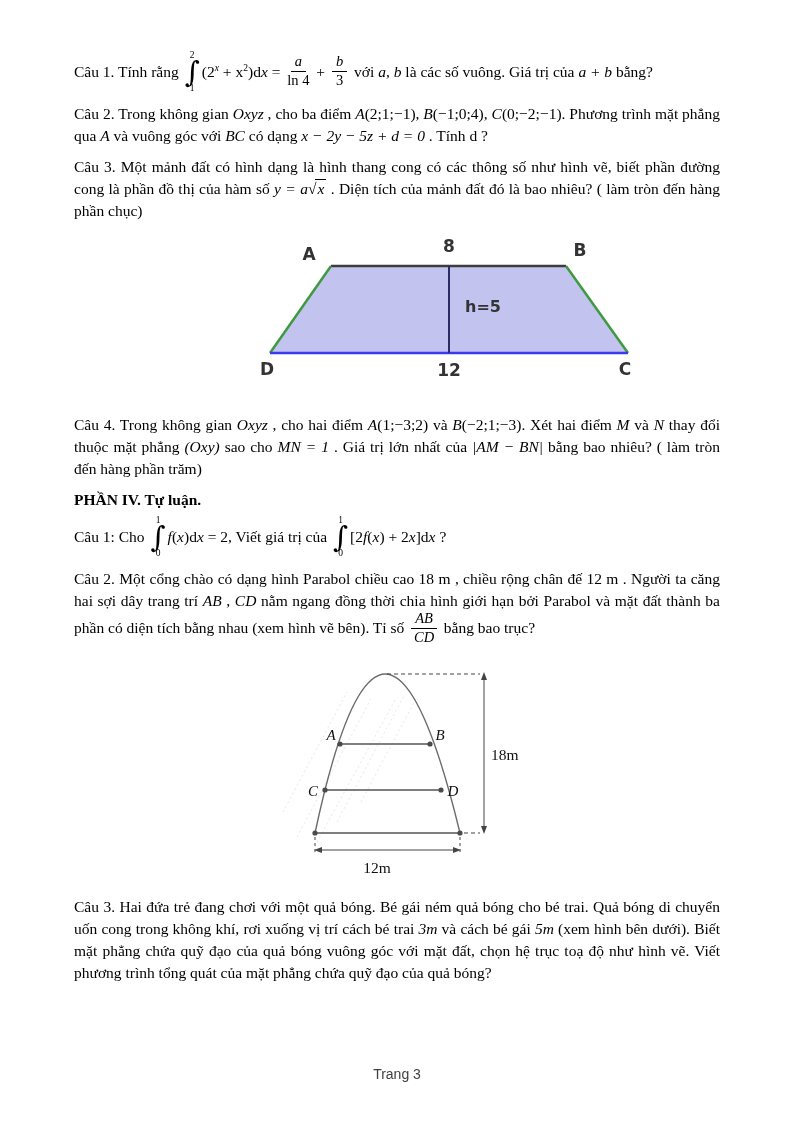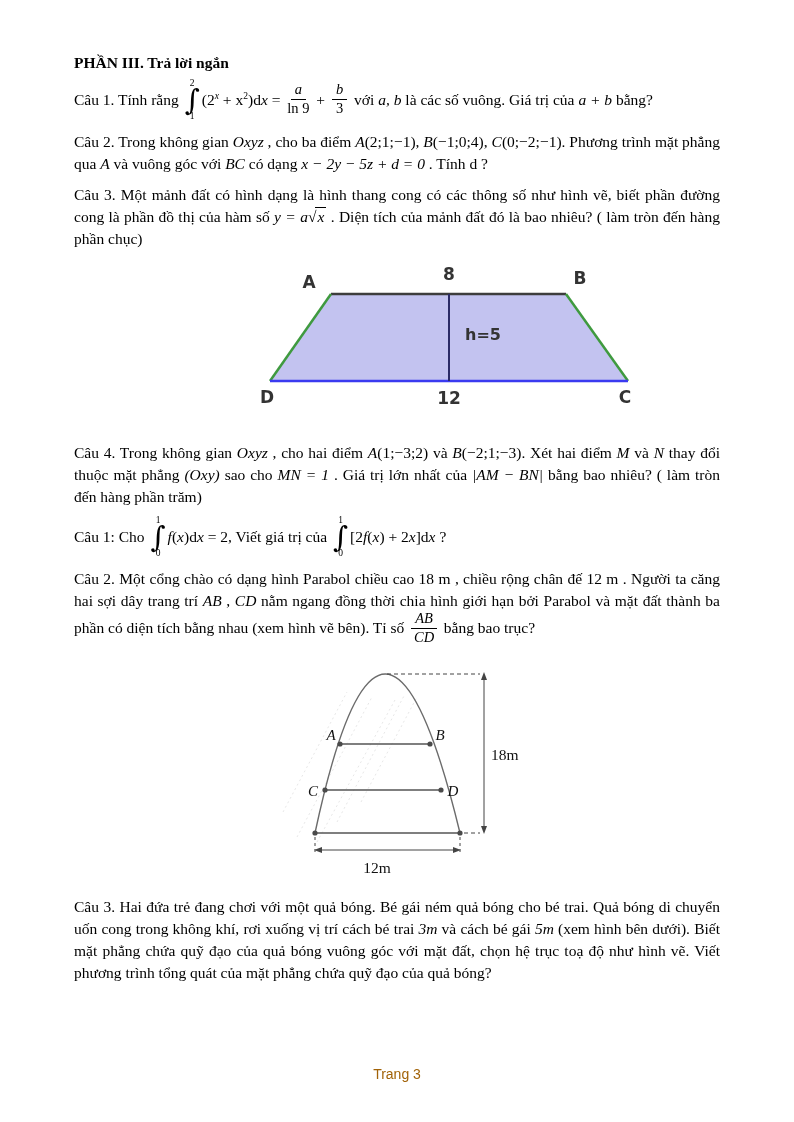--- a/index.html
+++ b/index.html
@@ -25,36 +25,35 @@
   
   .sqrtwrap{white-space:nowrap;}
   .sqrtwrap .rad{margin-right:-1px;}
   .sqrtwrap .sqrtbody{border-top:1px solid #000;font-style:italic;padding:0 2px;}
   
   .fig{position:relative;}
   .fig-trap{margin:12px 0 26px 175px;width:430px;}
   .fig-par{margin:4px 0 12px 203px;width:300px;}
   .fig-label-sans{font-family:"DejaVu Sans",sans-serif;font-weight:bold;}
   .footer{position:absolute;left:0;right:0;bottom:40px;text-align:center;
-          font-family:"Liberation Sans",sans-serif;font-size:14px;color:#a16207;}
+          font-family:"Liberation Sans",sans-serif;font-size:14px;color:#404040;}
 </style>
 </head>
 <body>
 
 <div class="page">
 
-  <p class="para heading">PHẦN III. Trả lời ngắn</p>
 
   <p class="para"><span class="b">Câu 1</span><span>.  Tính rằng </span><span class="integral">
         <span class="bound">2</span>
         <span class="sign">∫</span>
         <span class="bound">1</span>
       </span><span>(2</span><sup class="i">x</sup><span> + x</span><sup>2</sup><span>)d</span><span class="i">x</span><span> = </span><span class="frac">
         <span class="num i">a</span>
-        <span class="den">ln 9</span>
+        <span class="den">ln 4</span>
       </span><span> + </span><span class="frac">
         <span class="num i">b</span>
         <span class="den">3</span>
       </span><span> với </span><span class="i">a, b</span><span> là các số vuông. Giá trị của </span><span class="i">a + b</span><span> bằng?</span></p>
   <p class="para"><span class="b">Câu 2.</span><span> Trong không gian </span><span class="i">Oxyz</span><span> , cho ba điểm </span><span class="i">A</span><span>(2;1;−1),  </span><span class="i">B</span><span>(−1;0;4),  </span><span class="i">C</span><span>(0;−2;−1)</span><span>. Phương trình mặt phẳng qua </span><span class="i">A</span><span> và vuông góc với </span><span class="i">BC</span><span> có dạng </span><span class="i">x − 2y − 5z + d = 0</span><span> . Tính  d ?</span></p>
   <p class="para" style="margin-bottom:4px;"><span class="b">Câu 3</span><span>. Một mảnh đất có hình dạng là hình thang cong có các thông số như hình vẽ, biết phần đường cong là phần đồ thị của hàm số </span><span class="i">y = a</span><span class="sqrtwrap"><span class="rad">√</span><span class="sqrtbody">x</span></span><span> . Diện tích của mảnh đất đó là bao nhiêu? ( làm tròn đến hàng phần chục)</span></p>
 
   <div class="fig fig-trap">
     <svg width="430" height="150" viewBox="0 0 430 150">
       <polygon points="82,32 317,32 379,119 21,119" stroke="none" fill="#c3c3f0"></polygon>
@@ -68,20 +67,21 @@
       <text x="200" y="18" class="fig-label-sans" font-size="17" text-anchor="middle" fill="#333333">8</text>
       <text x="216" y="78" class="fig-label-sans" font-size="16" text-anchor="start" fill="#333333">h=5</text>
       <text x="18" y="141" class="fig-label-sans" font-size="17" text-anchor="middle" fill="#333333">D</text>
       <text x="376" y="141" class="fig-label-sans" font-size="17" text-anchor="middle" fill="#333333">C</text>
       <text x="200" y="142" class="fig-label-sans" font-size="17" text-anchor="middle" fill="#333333">12</text>
     </svg>
   </div>
 
   <p class="para"><span class="b">Câu 4.</span><span> Trong không gian </span><span class="i">Oxyz</span><span> , cho hai điểm </span><span class="i">A</span><span>(1;−3;2)</span><span> và </span><span class="i">B</span><span>(−2;1;−3)</span><span>. Xét hai điểm </span><span class="i">M</span><span> và </span><span class="i">N</span><span> thay đổi thuộc mặt phẳng </span><span class="i">(Oxy)</span><span> sao cho </span><span class="i">MN = 1</span><span> . Giá trị lớn nhất của </span><span class="i">|AM − BN|</span><span> bằng bao nhiêu? ( làm tròn đến hàng phần trăm)</span></p>
 
+  <p class="para heading">PHẦN IV. Tự luận.</p>
 
   <p class="para"><span class="b">Câu 1:</span><span> Cho </span><span class="integral">
         <span class="bound">1</span>
         <span class="sign">∫</span>
         <span class="bound">0</span>
       </span><span class="i">f</span><span>(</span><span class="i">x</span><span>)d</span><span class="i">x</span><span> = 2,  Viết giá trị của </span><span class="integral">
         <span class="bound">1</span>
         <span class="sign">∫</span>
         <span class="bound">0</span>
       </span><span>[2</span><span class="i">f</span><span>(</span><span class="i">x</span><span>) + 2</span><span class="i">x</span><span>]d</span><span class="i">x</span><span> ?</span></p>

